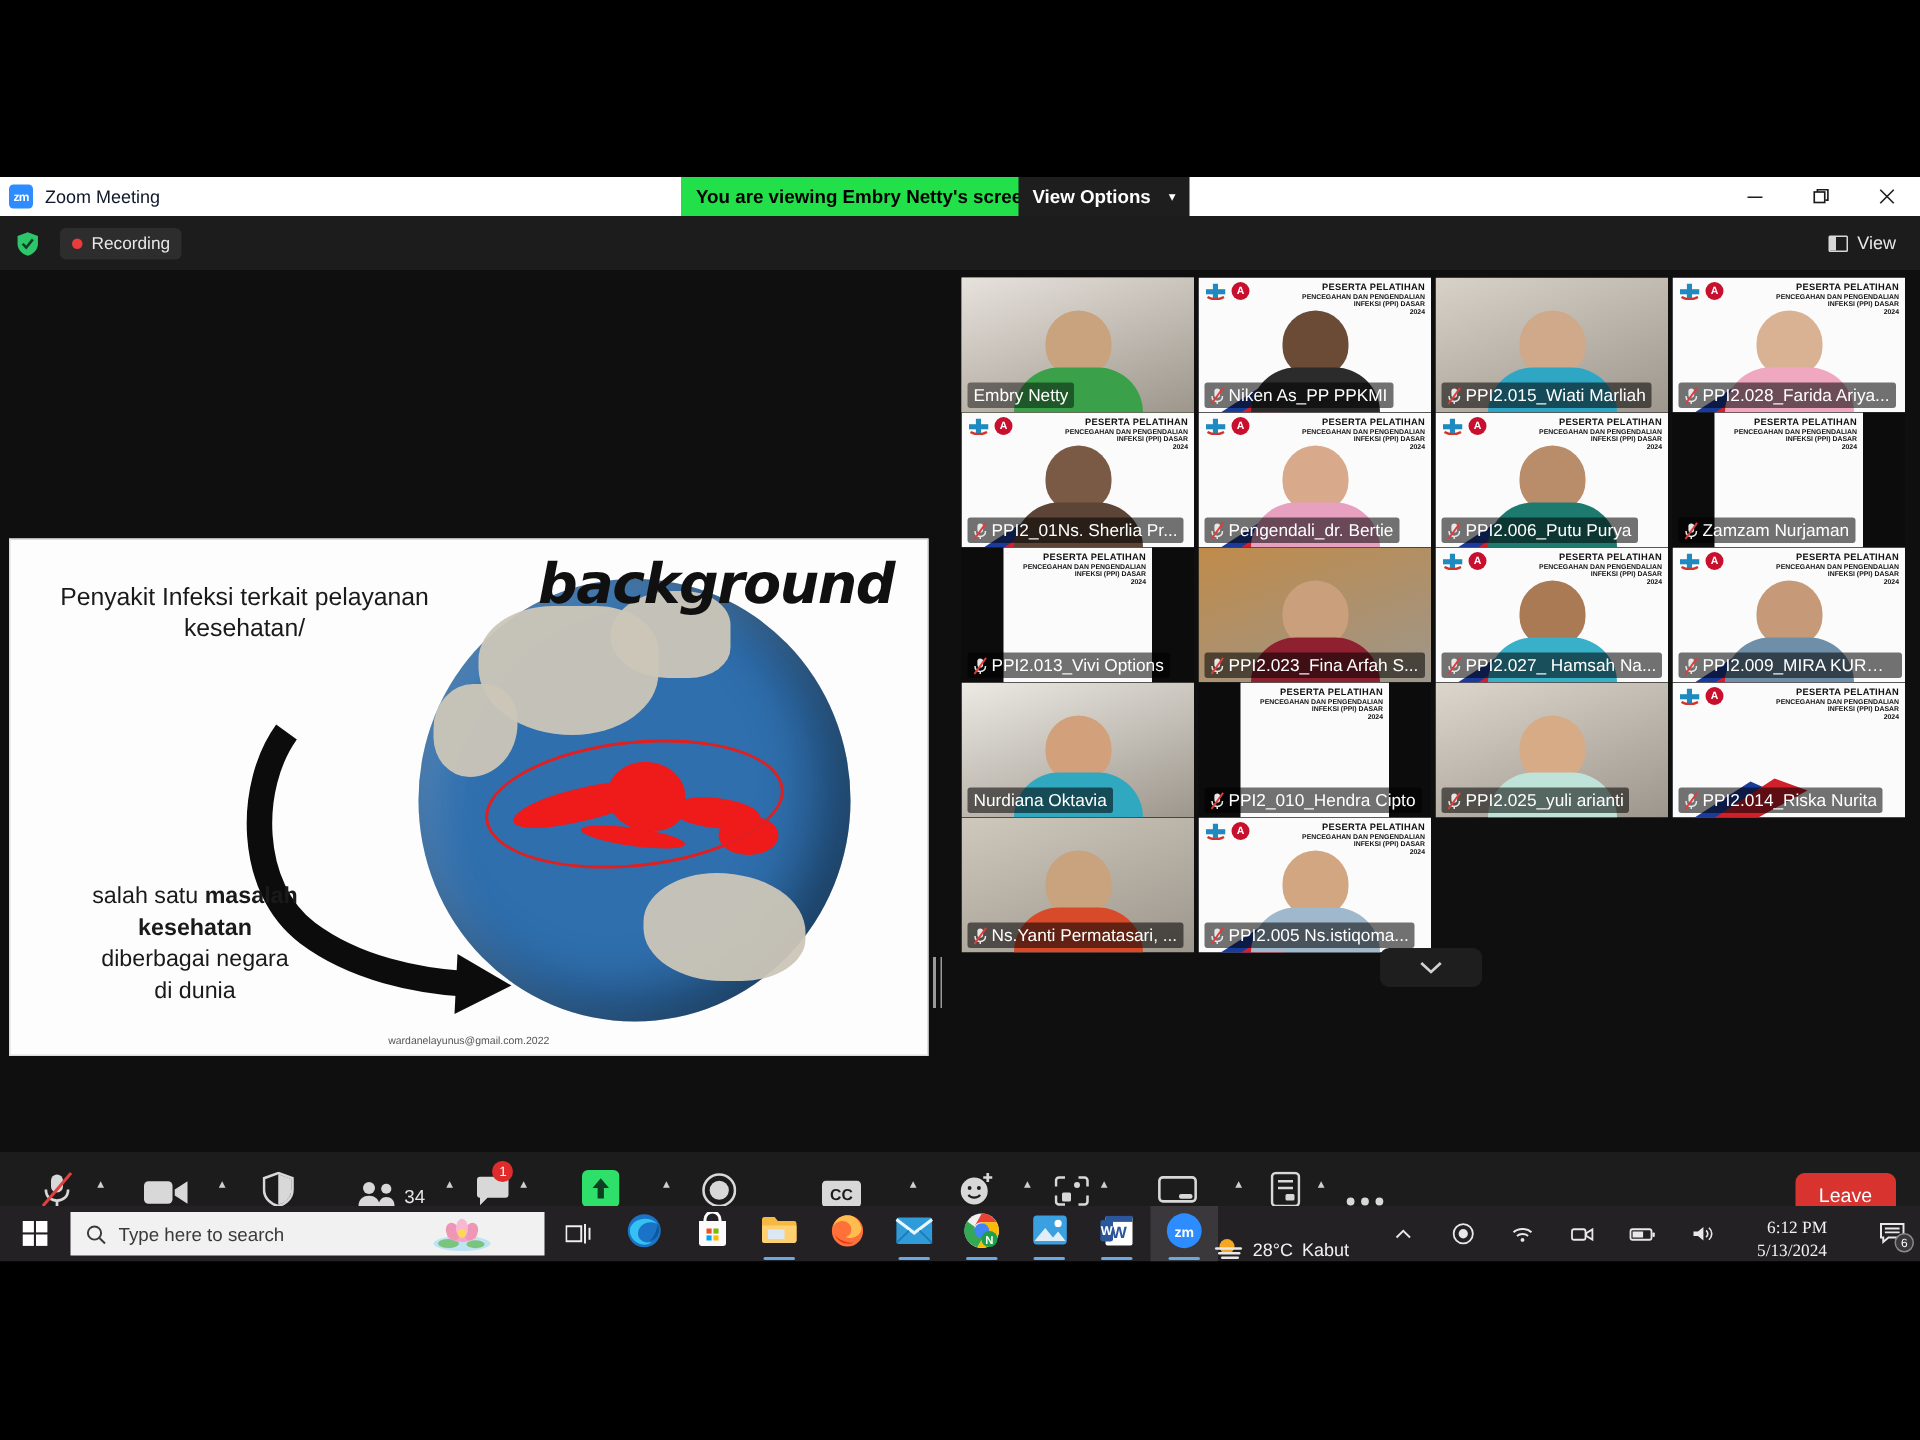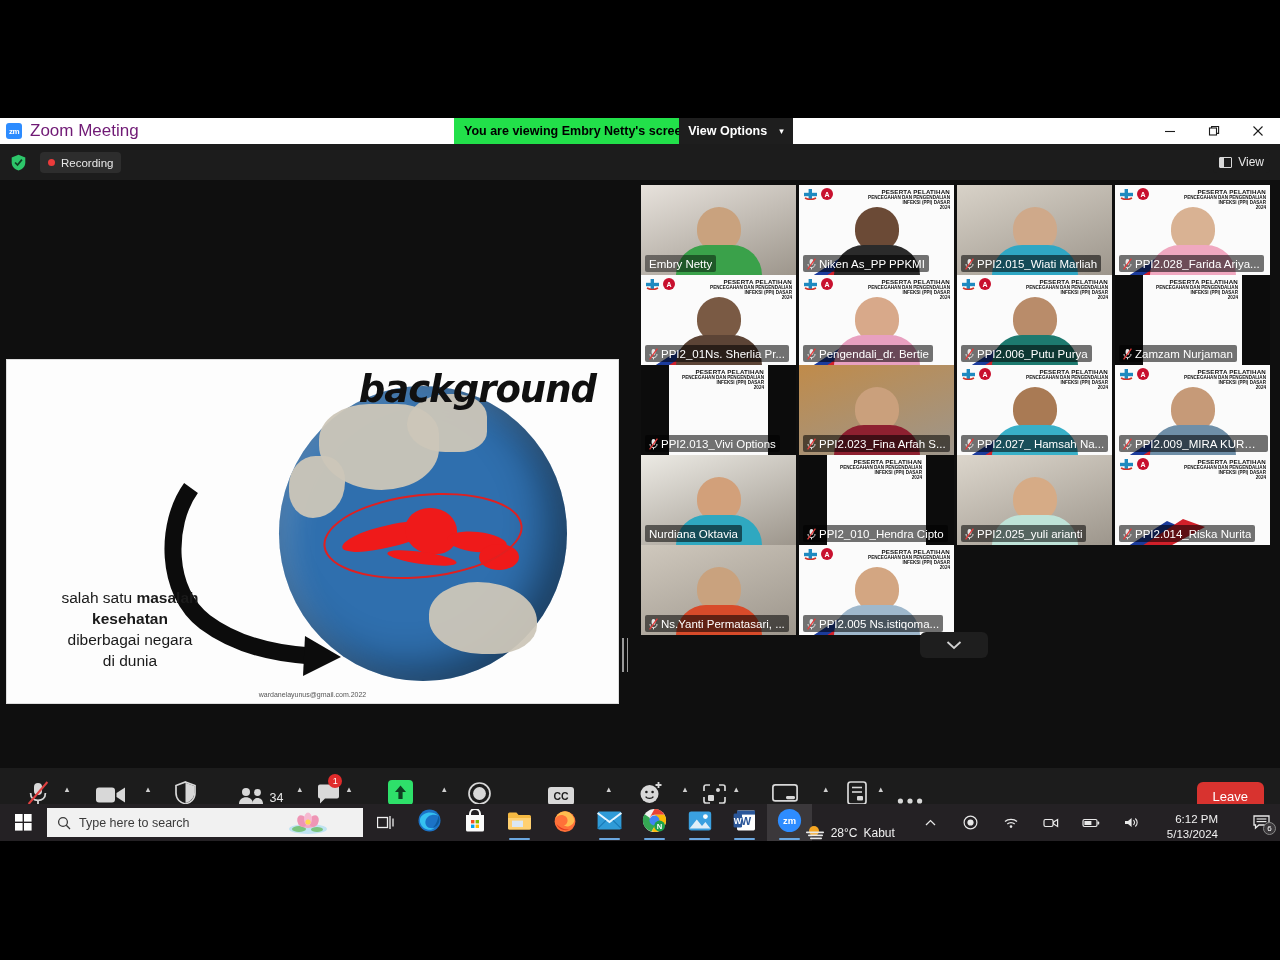--- a/index.html
+++ b/index.html
@@ -15,21 +15,21 @@
   .letterbox-top { position: absolute; left: 0; top: 0; width: 1280px; height: 118px; background: #000; }
   .letterbox-bottom { position: absolute; left: 0; top: 841px; width: 1280px; height: 119px; background: #000; }
 
   
   #zoom-window { position: absolute; left: 0; top: 118px; width: 1280px; height: 686px; background: #1a1a1a; }
 
   
   .titlebar { position: relative; height: 26px; background: #ffffff; display: flex; align-items: center; }
   .tb-logo { width: 16px; height: 16px; margin-left: 6px; border-radius: 3px; background: #2d8cff;
              color: #fff; font-size: 8px; font-weight: bold; display: flex; align-items: center; justify-content: center; letter-spacing: -0.5px;}
-  .tb-title { margin-left: 8px; font-size: 17px; color: #701a75; }
+  .tb-title { margin-left: 8px; font-size: 12px; color: #0f172a; }
   .tb-banner { position: absolute; left: 454px; top: 0; height: 26px; background: #22e04a;
                display: flex; align-items: center; padding: 0 10px; }
   .tb-banner span { font-size: 12.5px; color: #000; font-weight: 600; }
   .tb-viewopt { position: absolute; left: 679px; top: 0; height: 26px; width: 114px; background: #1e1e1e;
                 display: flex; align-items: center; justify-content: center; gap: 12px; }
   .tb-viewopt .vo-label { font-size: 12.5px; color: #fff; font-weight: 600; }
   .tb-viewopt .chev { color: #fff; font-size: 9px; }
   .tb-winctl { position: absolute; right: 0; top: 0; height: 26px; display: flex; }
   .tb-winctl div { width: 44px; height: 26px; display: flex; align-items: center; justify-content: center;
                    font-size: 13px; color: #1c1c1c; }
@@ -146,21 +146,21 @@
   .taskview { width: 44px; height: 37px; display: flex; align-items: center; justify-content: center; }
   .tb-apps { display: flex; align-items: center; }
   .app { width: 45px; height: 37px; display: flex; align-items: center; justify-content: center; position: relative; }
   .app.running::after { content: ""; position: absolute; bottom: 1px; left: 12px; width: 21px; height: 2.5px;
                         background: #6ba7e0; border-radius: 2px; }
   .app.active { background: #3b383b; }
   .tray { position: absolute; right: 0; top: 0; height: 37px; display: flex; align-items: flex-end; gap: 16px; }
   .weather { display: flex; align-items: center; gap: 6px; padding: 0 8px; }
   .weather .w-text { font-size: 12px; color: #f0f0f0; }
   .tray-ico { width: 24px; height: 37px; display: flex; align-items: center; justify-content: center; }
-  .clock { text-align: right; padding: 0 8px; line-height: 1.25; }
+  .clock { text-align: right; padding: 0 8px; line-height: 1.25; font-family: Liberation Serif, serif; }
   .clock div { font-size: 11.5px; color: #f2f2f2; }
   .notif { width: 38px; height: 37px; display: flex; align-items: center; justify-content: center; position: relative; }
   .notif-badge { position: absolute; right: 4px; bottom: 6px; width: 13px; height: 13px; border-radius: 50%;
                  background: #3b383b; border: 1px solid #8a8a8a; color: #fff; font-size: 8px;
                  display: flex; align-items: center; justify-content: center; }
 </style>
 </head>
 <body>
 
 <div id="screen">
@@ -237,20 +237,21 @@
             <div class="indo i5"></div>
             <div class="ellipse"></div>
           </div>
 
           <svg class="arrow-svg" viewBox="0 0 200 200">
             <path d="M32 8 C 6 44, 6 112, 46 142 C 78 166, 120 174, 152 176" fill="none" stroke="#0c0c0c" stroke-width="17" stroke-linecap="butt"></path>
             <path d="M146 156 L182 177 L144 196 Z" fill="#0c0c0c"></path>
           </svg>
 
           <div class="slide-title">background</div>
+          <div class="slide-t1">Penyakit Infeksi terkait pelayanan kesehatan/</div>
           <div class="slide-t3">
             <span>salah satu </span><b>masalah</b><br>
             <b>kesehatan</b><br>
             <span>diberbagai negara</span><br>
             <span>di dunia</span>
           </div>
           <div class="slide-credit">wardanelayunus@gmail.com.2022</div>
         </div>
 
         <div class="divider-handle">

